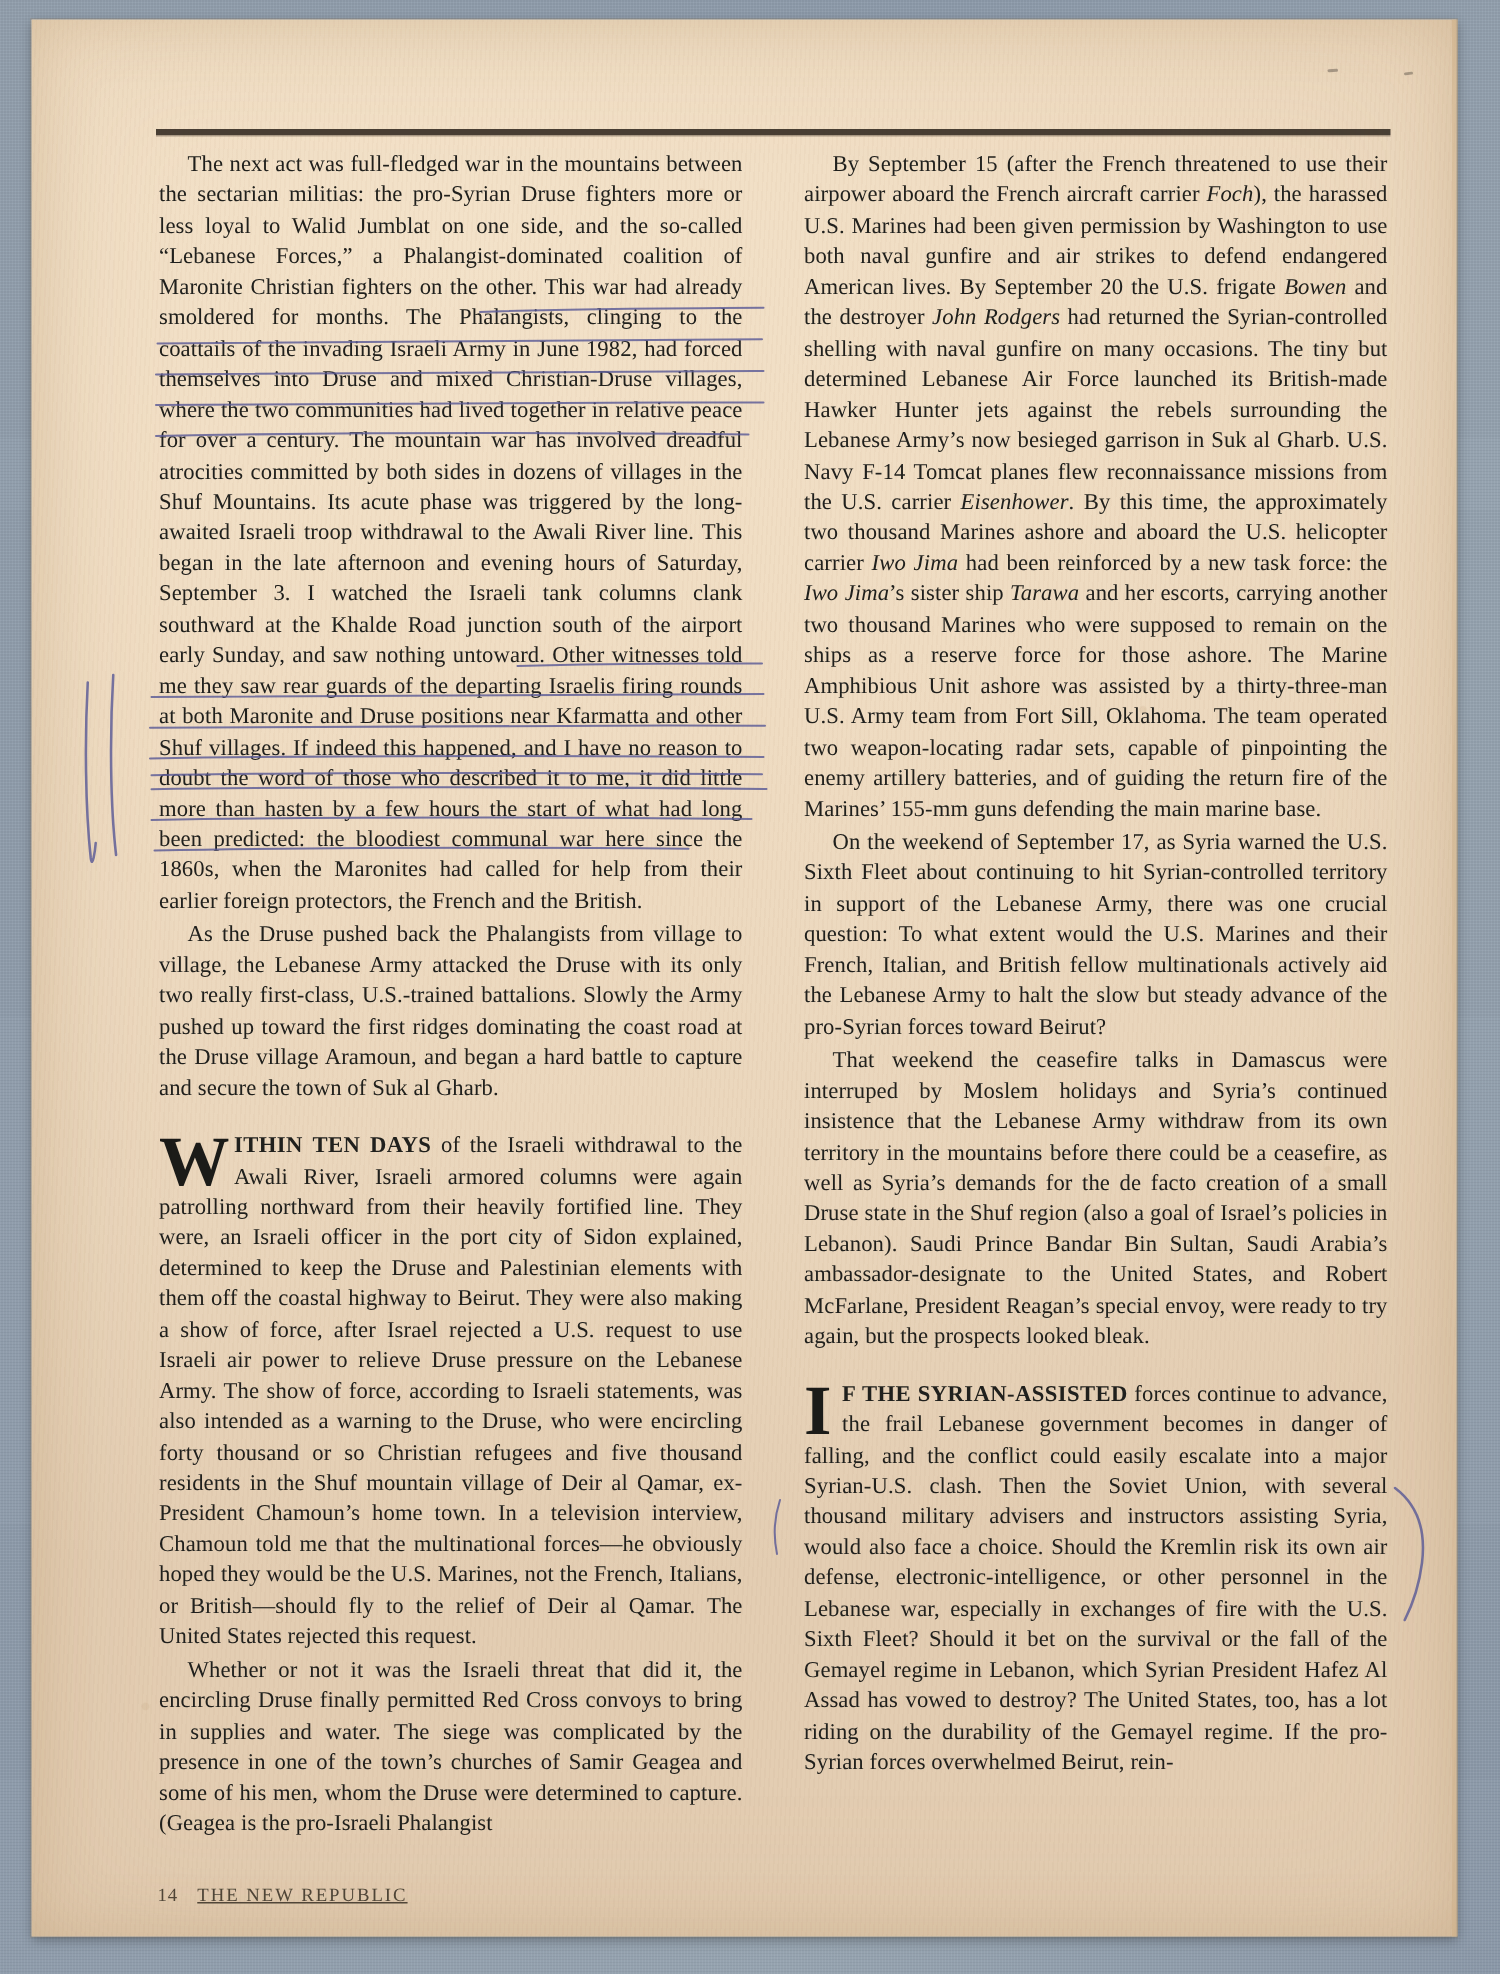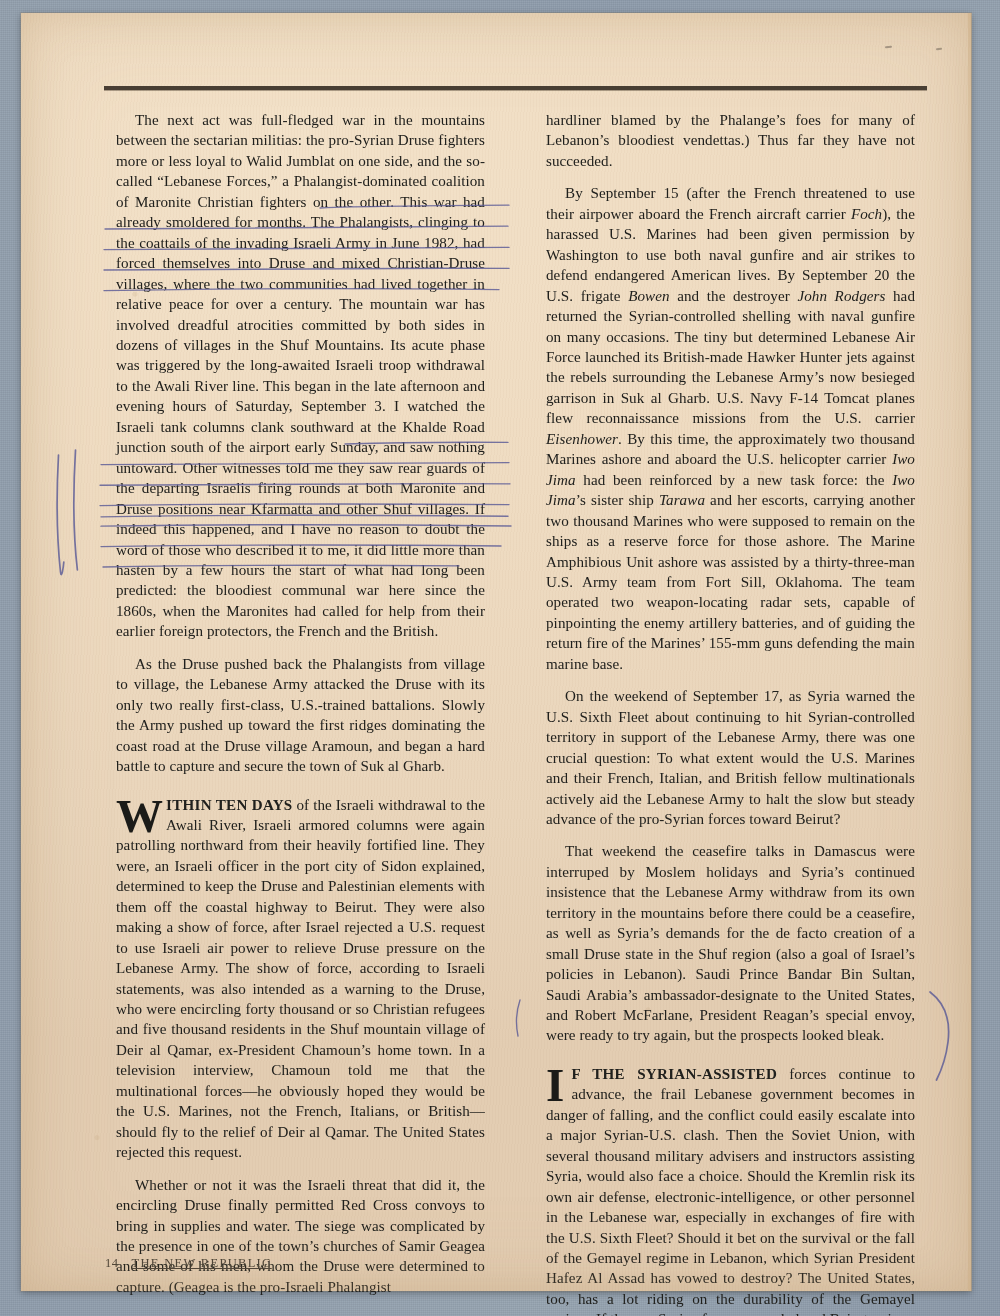--- a/index.html
+++ b/index.html
@@ -104,21 +104,21 @@
     left: 83px;
     top: 85px;
     width: 823px;
     display: flex;
     gap: 37px;
   }
   .column {
     width: 393px;
   }
   .para {
-    margin: 12px;
+    margin: 2px;
     text-align: justify;
     text-justify: inter-word;
     font-size: 15.1px;
     line-height: 20.45px;
     color: #20201d;
     text-indent: 19px;
     hyphens: manual;
     letter-spacing: .005em;
   }
   .para.first { text-indent: 19px; }
@@ -228,21 +228,20 @@
 
       <p class="para dropcap">
         <span class="dc">W</span><span class="smallcaps">ITHIN TEN DAYS</span><span> of the Israeli withdrawal to the Awali River, Israeli armored columns were again patrolling northward from their heavily fortified line. They were, an Israeli officer in the port city of Sidon explained, determined to keep the Druse and Palestinian elements with them off the coastal highway to Beirut. They were also making a show of force, after Israel rejected a U.S. request to use Israeli air power to relieve Druse pressure on the Lebanese Army. The show of force, according to Israeli statements, was also intended as a warning to the Druse, who were encircling forty thousand or so Christian refugees and five thousand residents in the Shuf mountain village of Deir al Qamar, ex-President Chamoun’s home town. In a television interview, Chamoun told me that the multinational forces—he obviously hoped they would be the U.S. Marines, not the French, Italians, or British—should fly to the relief of Deir al Qamar. The United States rejected this request.</span>
       </p>
 
       <p class="para">Whether or not it was the Israeli threat that did it, the encircling Druse finally permitted Red Cross convoys to bring in supplies and water. The siege was complicated by the presence in one of the town’s churches of Samir Geagea and some of his men, whom the Druse were determined to capture. (Geagea is the pro-Israeli Phalangist</p>
     </div>
 
     <div class="column">
 
-      <p class="para no-indent">hardliner blamed by the Phalange’s foes for many of Lebanon’s bloodiest vendettas.) Thus far they have not succeeded.</p>
 
       <p class="para">By September 15 (after the French threatened to use their airpower aboard the French aircraft carrier <em>Foch</em>), the harassed U.S. Marines had been given permission by Washington to use both naval gunfire and air strikes to defend endangered American lives. By September 20 the U.S. frigate <em>Bowen</em> and the destroyer <em>John Rodgers</em> had returned the Syrian-controlled shelling with naval gunfire on many occasions. The tiny but determined Lebanese Air Force launched its British-made Hawker Hunter jets against the rebels surrounding the Lebanese Army’s now besieged garrison in Suk al Gharb. U.S. Navy F-14 Tomcat planes flew reconnaissance missions from the U.S. carrier <em>Eisenhower</em>. By this time, the approximately two thousand Marines ashore and aboard the U.S. helicopter carrier <em>Iwo Jima</em> had been reinforced by a new task force: the <em>Iwo Jima</em>’s sister ship <em>Tarawa</em> and her escorts, carrying another two thousand Marines who were supposed to remain on the ships as a reserve force for those ashore. The Marine Amphibious Unit ashore was assisted by a thirty-three-man U.S. Army team from Fort Sill, Oklahoma. The team operated two weapon-locating radar sets, capable of pinpointing the enemy artillery batteries, and of guiding the return fire of the Marines’ 155-mm guns defending the main marine base.</p>
 
       <p class="para">On the weekend of September 17, as Syria warned the U.S. Sixth Fleet about continuing to hit Syrian-controlled territory in support of the Lebanese Army, there was one crucial question: To what extent would the U.S. Marines and their French, Italian, and British fellow multinationals actively aid the Lebanese Army to halt the slow but steady advance of the pro-Syrian forces toward Beirut?</p>
 
       <p class="para">That weekend the ceasefire talks in Damascus were interruped by Moslem holidays and Syria’s continued insistence that the Lebanese Army withdraw from its own territory in the mountains before there could be a ceasefire, as well as Syria’s demands for the de facto creation of a small Druse state in the Shuf region (also a goal of Israel’s policies in Lebanon). Saudi Prince Bandar Bin Sultan, Saudi Arabia’s ambassador-designate to the United States, and Robert McFarlane, President Reagan’s special envoy, were ready to try again, but the prospects looked bleak.</p>
 
       <p class="para dropcap narrow-dc">
         <span class="dc">I</span><span class="smallcaps">F THE SYRIAN-ASSISTED</span><span> forces continue to advance, the frail Lebanese government becomes in danger of falling, and the conflict could easily escalate into a major Syrian-U.S. clash. Then the Soviet Union, with several thousand military advisers and instructors assisting Syria, would also face a choice. Should the Kremlin risk its own air defense, electronic-intelligence, or other personnel in the Lebanese war, especially in exchanges of fire with the U.S. Sixth Fleet? Should it bet on the survival or the fall of the Gemayel regime in Lebanon, which Syrian President Hafez Al Assad has vowed to destroy? The United States, too, has a lot riding on the durability of the Gemayel regime. If the pro-Syrian forces overwhelmed Beirut, rein-</span>
       </p>

